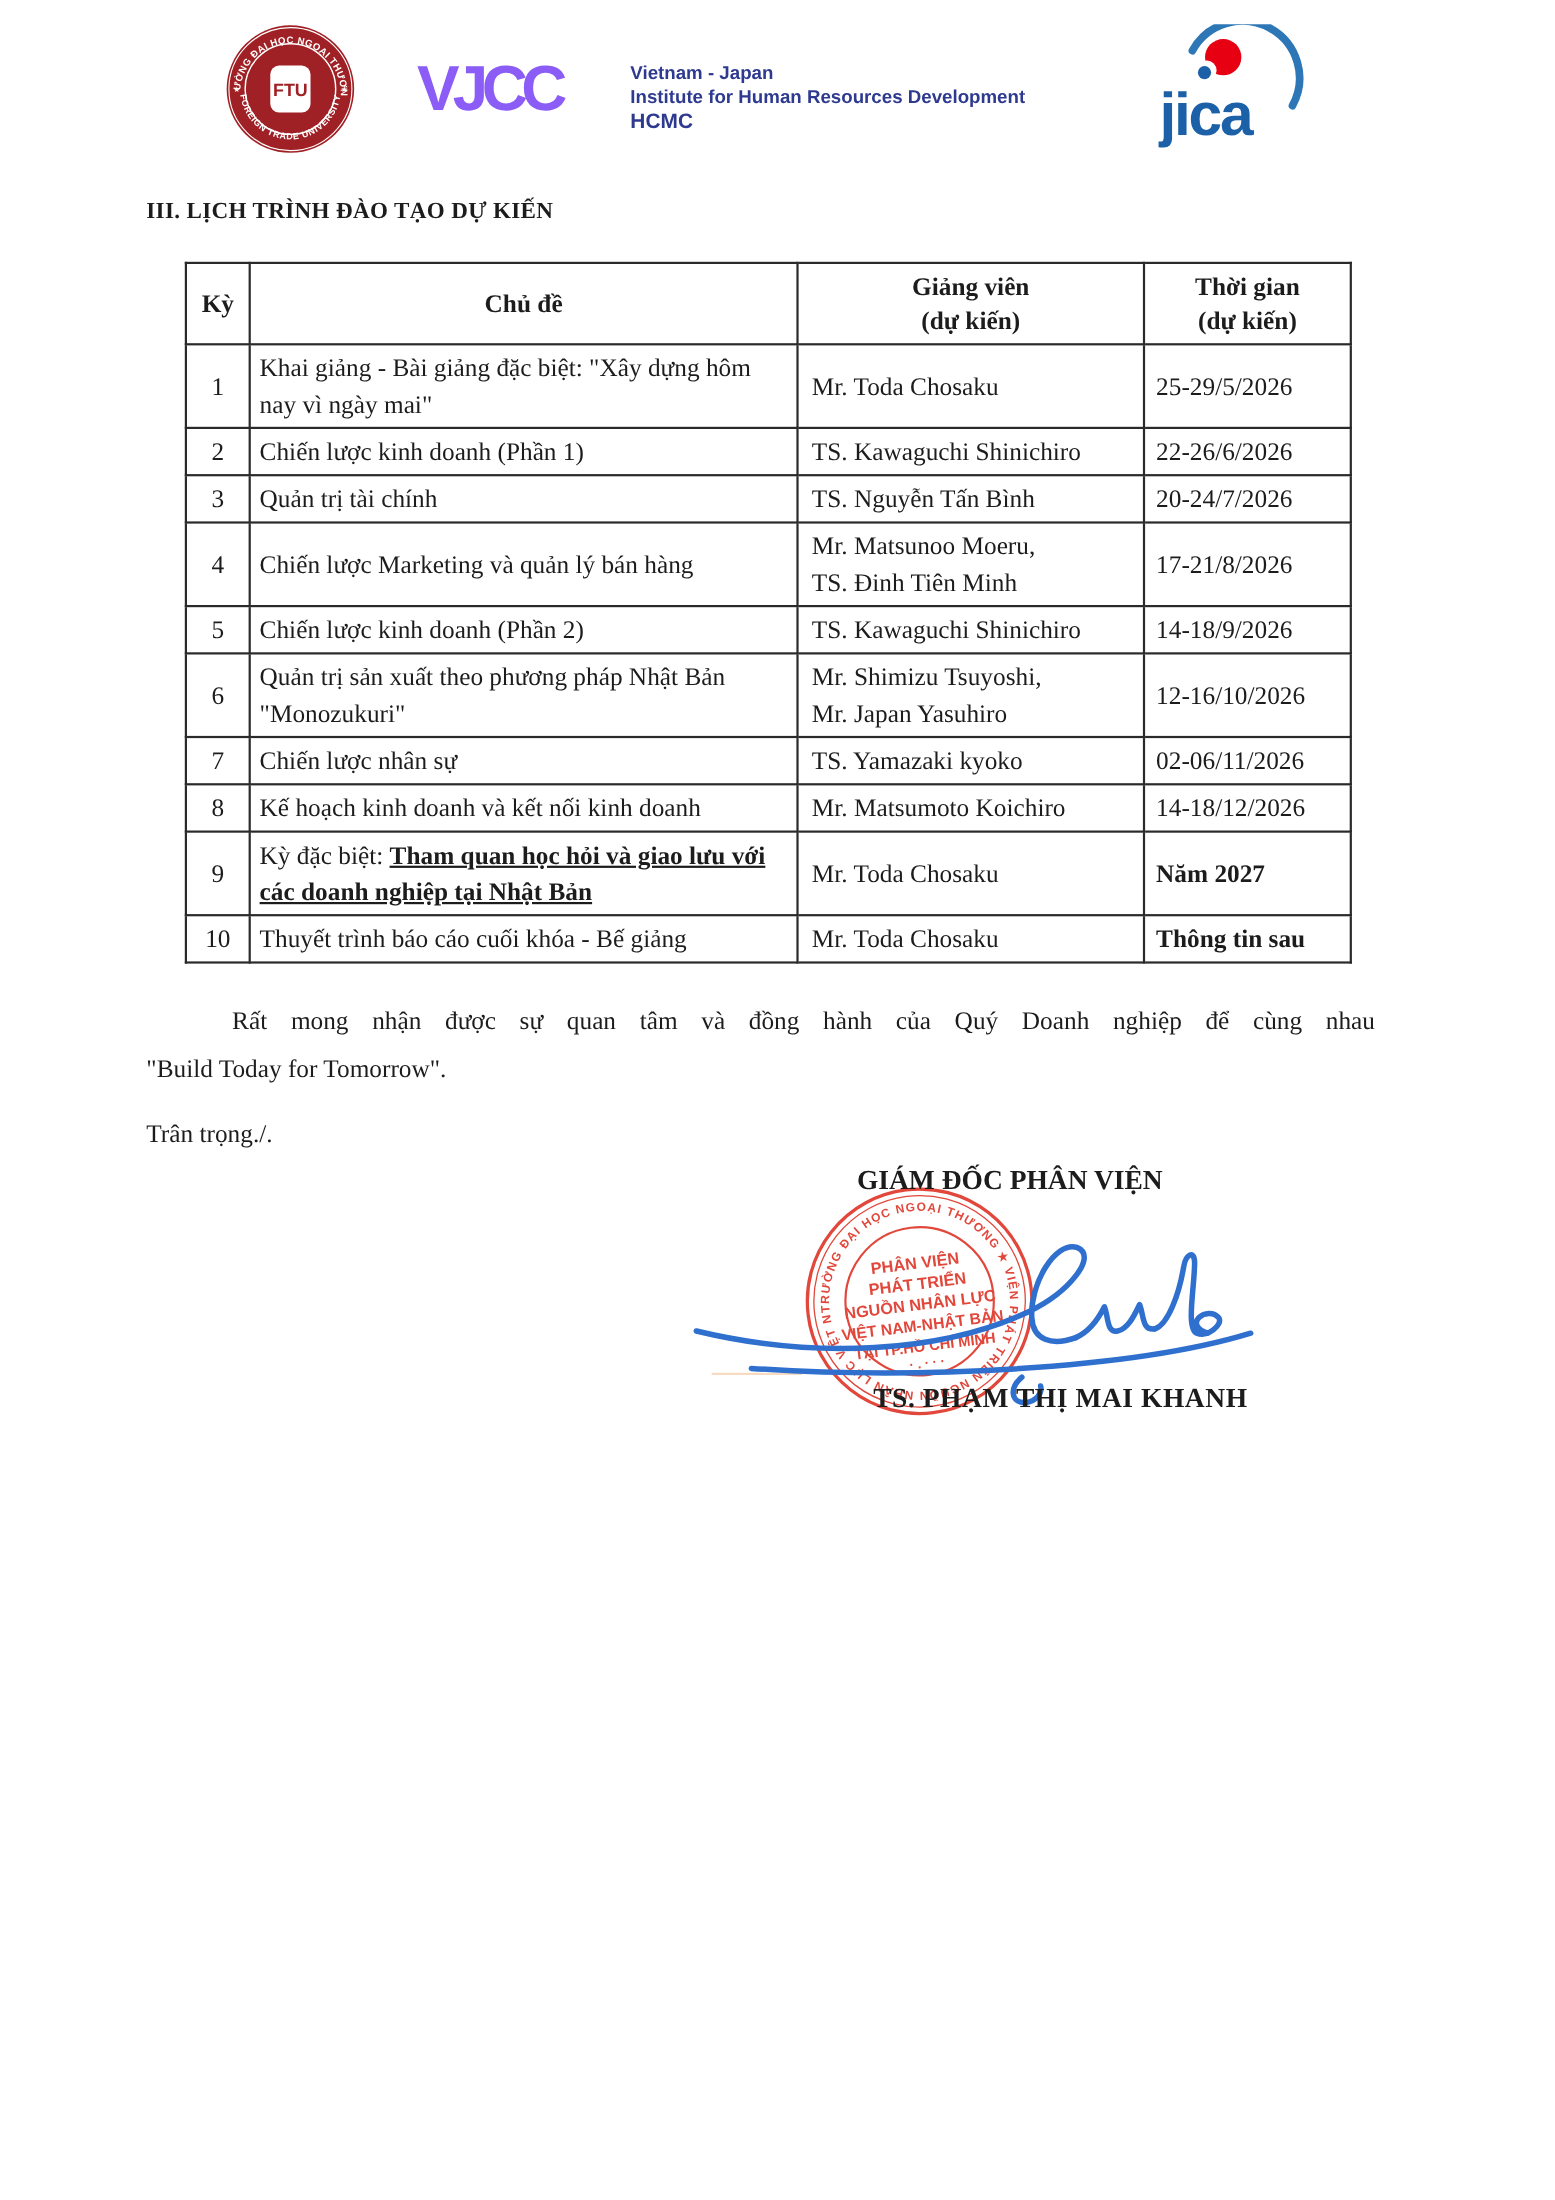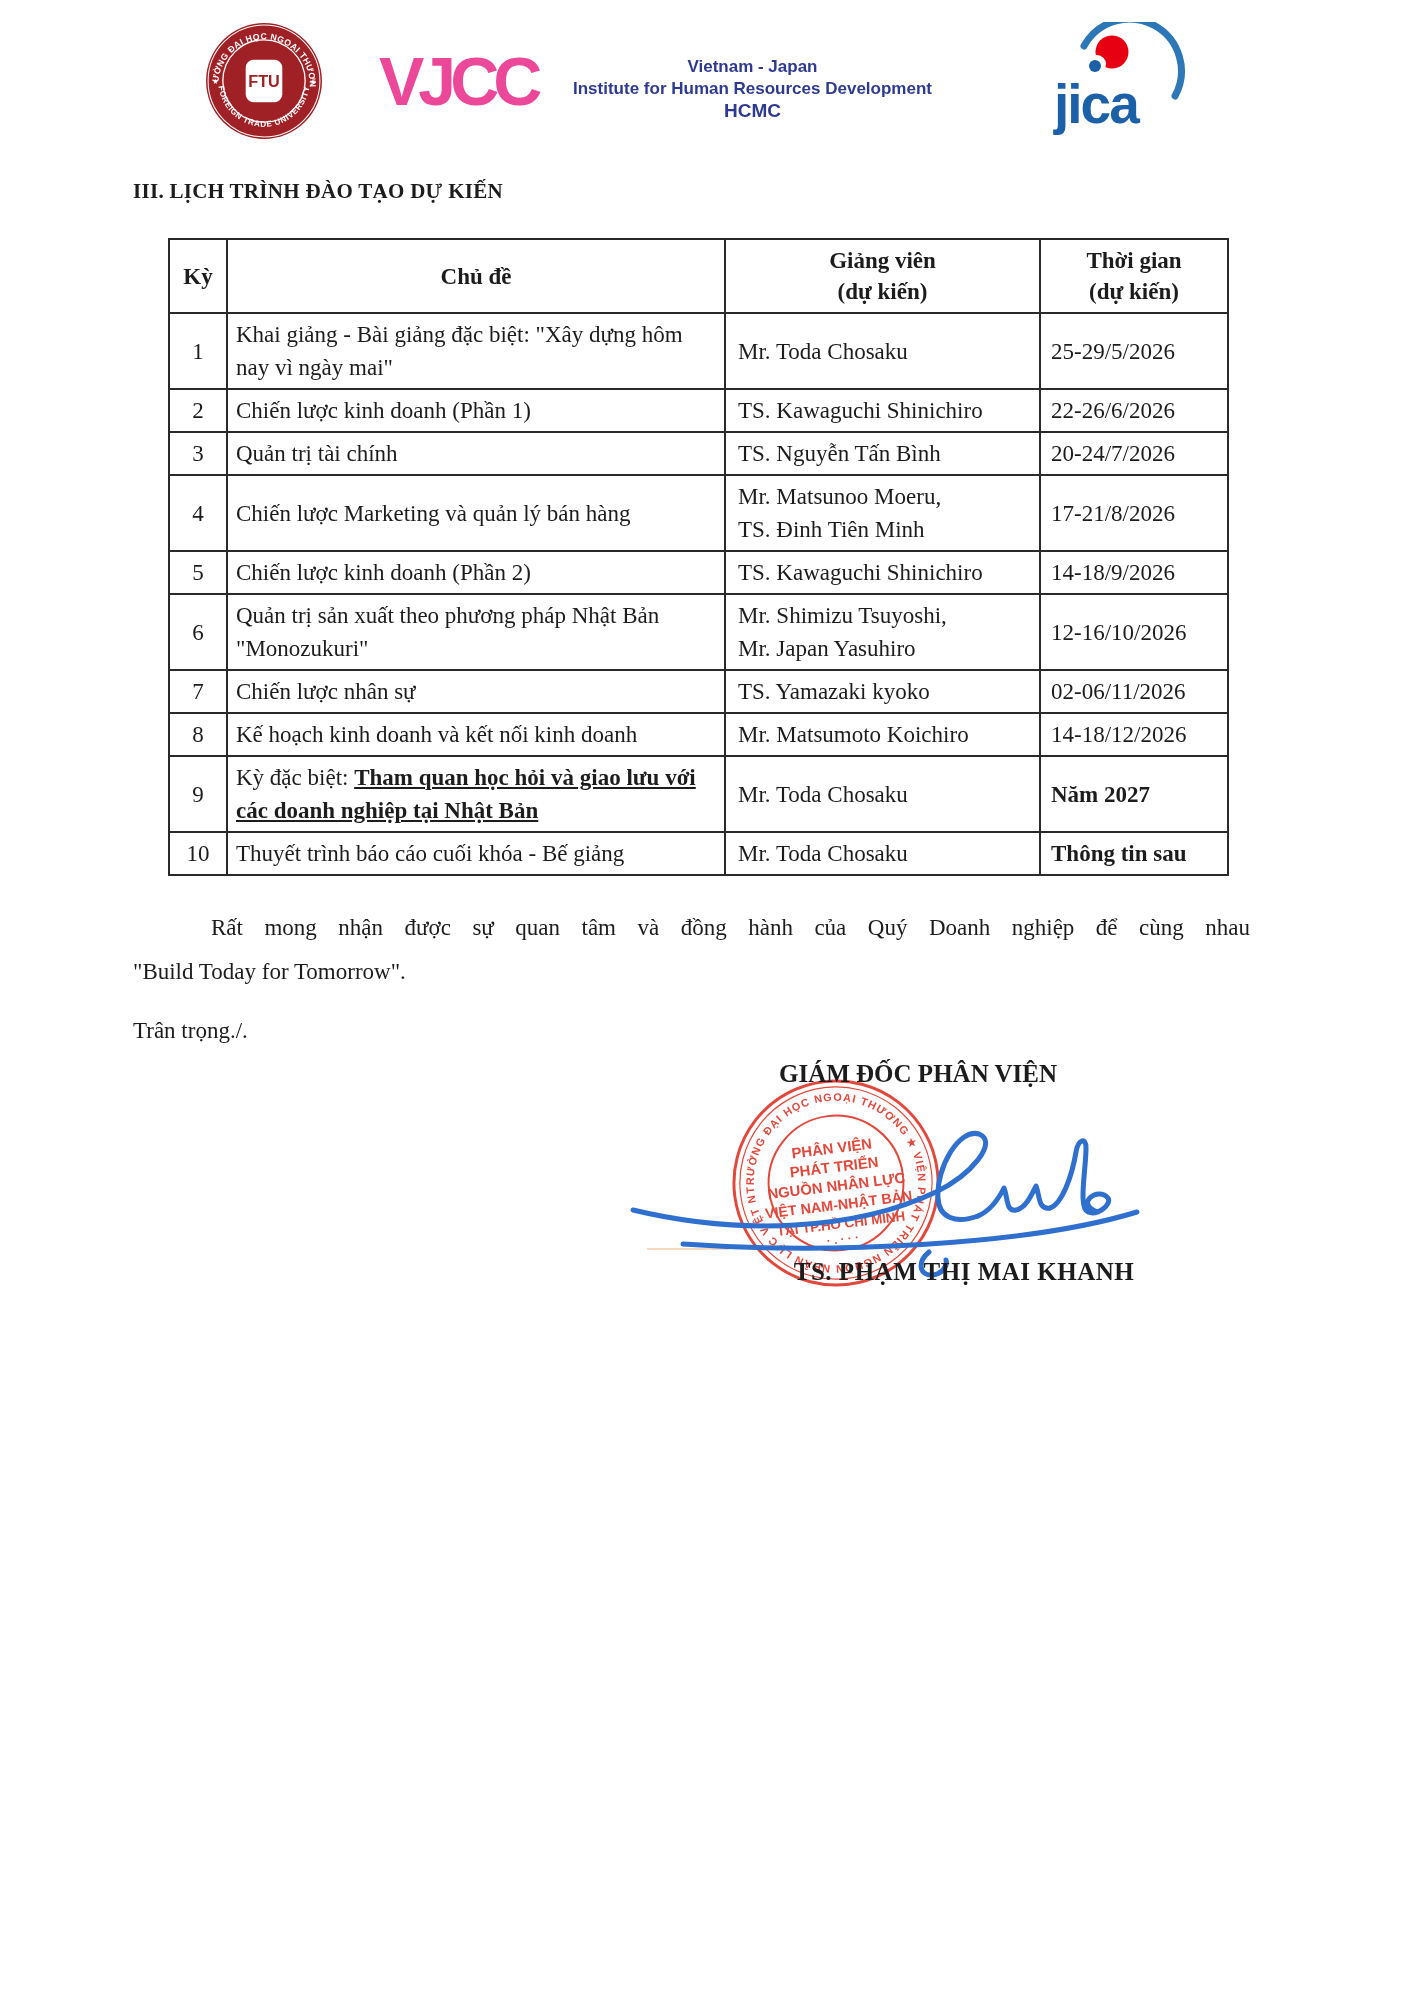--- a/index.html
+++ b/index.html
@@ -9,26 +9,26 @@
     position:relative;overflow:hidden;
   }
   .page{padding:20px 164px 0 133px;}
 
   
   .letterhead{position:relative;height:138px;}
   .ftu-seal{position:absolute;left:70px;top:0px;width:122px;height:122px;}
   .vjcc-wordmark{
     position:absolute;left:246px;top:18px;
     font-family:"Liberation Sans", sans-serif;font-weight:bold;
-    font-size:68px;line-height:86px;letter-spacing:-6px;color:#ec4899;
+    font-size:58px;line-height:86px;letter-spacing:-6px;color:#8b5cf6;
   }
   .vjcc-tagline{
     position:absolute;left:440px;top:36px;
     font-family:"Liberation Sans", sans-serif;color:#2e3a8f;
-    font-size:17px;line-height:22px;font-weight:bold;text-align:center;
+    font-size:17px;line-height:22px;font-weight:bold;
   }
   .vjcc-tagline .l3{font-size:19px;}
   .jica-logo{position:absolute;left:905px;top:2px;width:150px;height:115px;}
 
   
   .doc-title{
     margin:21px 0 0 0;font-size:21px;font-weight:bold;letter-spacing:.3px;
   }
 
   

